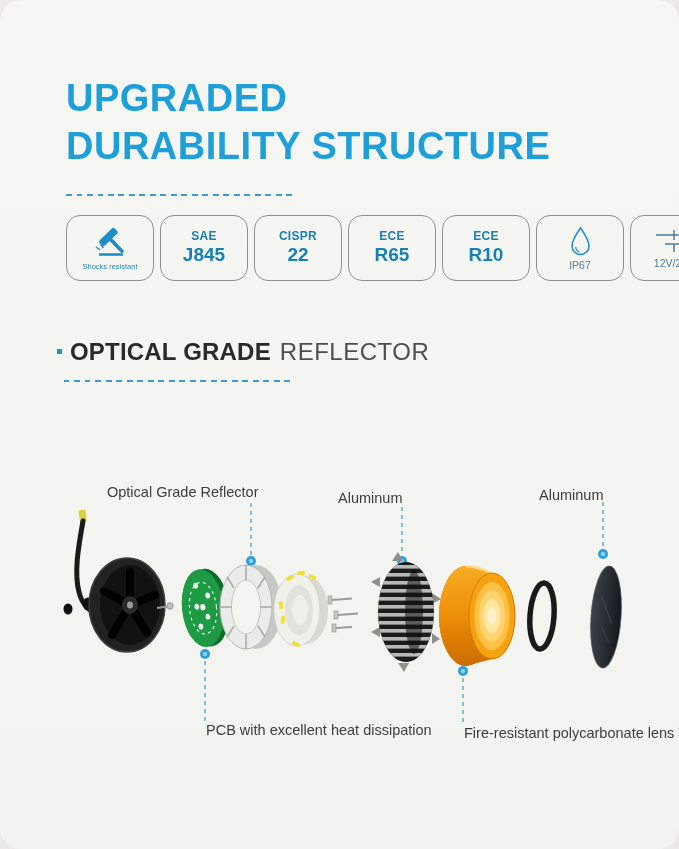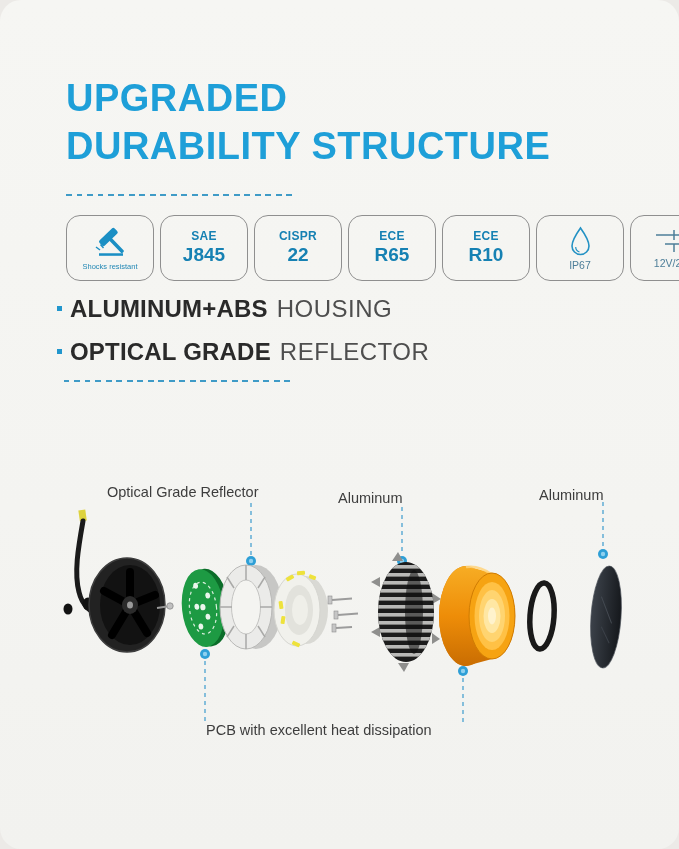--- a/index.html
+++ b/index.html
@@ -107,25 +107,20 @@
           <line x1="4" y1="7" x2="40" y2="7"></line>
           <line x1="13" y1="16" x2="31" y2="16"></line>
           <line x1="22" y1="16" x2="22" y2="24"></line>
         </g>
       </svg>
       <div class="b-cap">12V/24V</div>
     </div>
 
   </div>
 
-  <div class="feature f1">
-    <span class="f-bullet"></span>
-    <span class="f-bold">ALUMINUM+ABS</span>
-    <span class="f-reg">HOUSING</span>
-  </div>
   <div class="feature f2">
     <span class="f-bullet"></span>
     <span class="f-bold">OPTICAL GRADE</span>
     <span class="f-reg">REFLECTOR</span>
   </div>
 
   <div class="dash dash2"></div>
 
   <svg id="diagram" width="679" height="340" viewBox="0 0 679 340">
     <defs>
@@ -294,14 +289,15 @@
       <ellipse cx="606" cy="162" rx="15" ry="51" fill="none" stroke="#474d55" stroke-width="1" opacity=".7"></ellipse>
       <line x1="600" y1="142" x2="612" y2="168" stroke="#444a52" stroke-width="1"></line>
       <line x1="602" y1="172" x2="611" y2="188" stroke="#3b4148" stroke-width="1"></line>
     </g>
   </svg>
 
   <div class="dg-label lab-reflector">Optical Grade Reflector</div>
   <div class="dg-label lab-alu1">Aluminum</div>
   <div class="dg-label lab-alu2">Aluminum</div>
   <div class="dg-label lab-pcb">PCB with excellent heat dissipation</div>
+  <div class="dg-label lab-lens">Fire-resistant polycarbonate lens</div>
 
 </div>
 
 </body></html>

